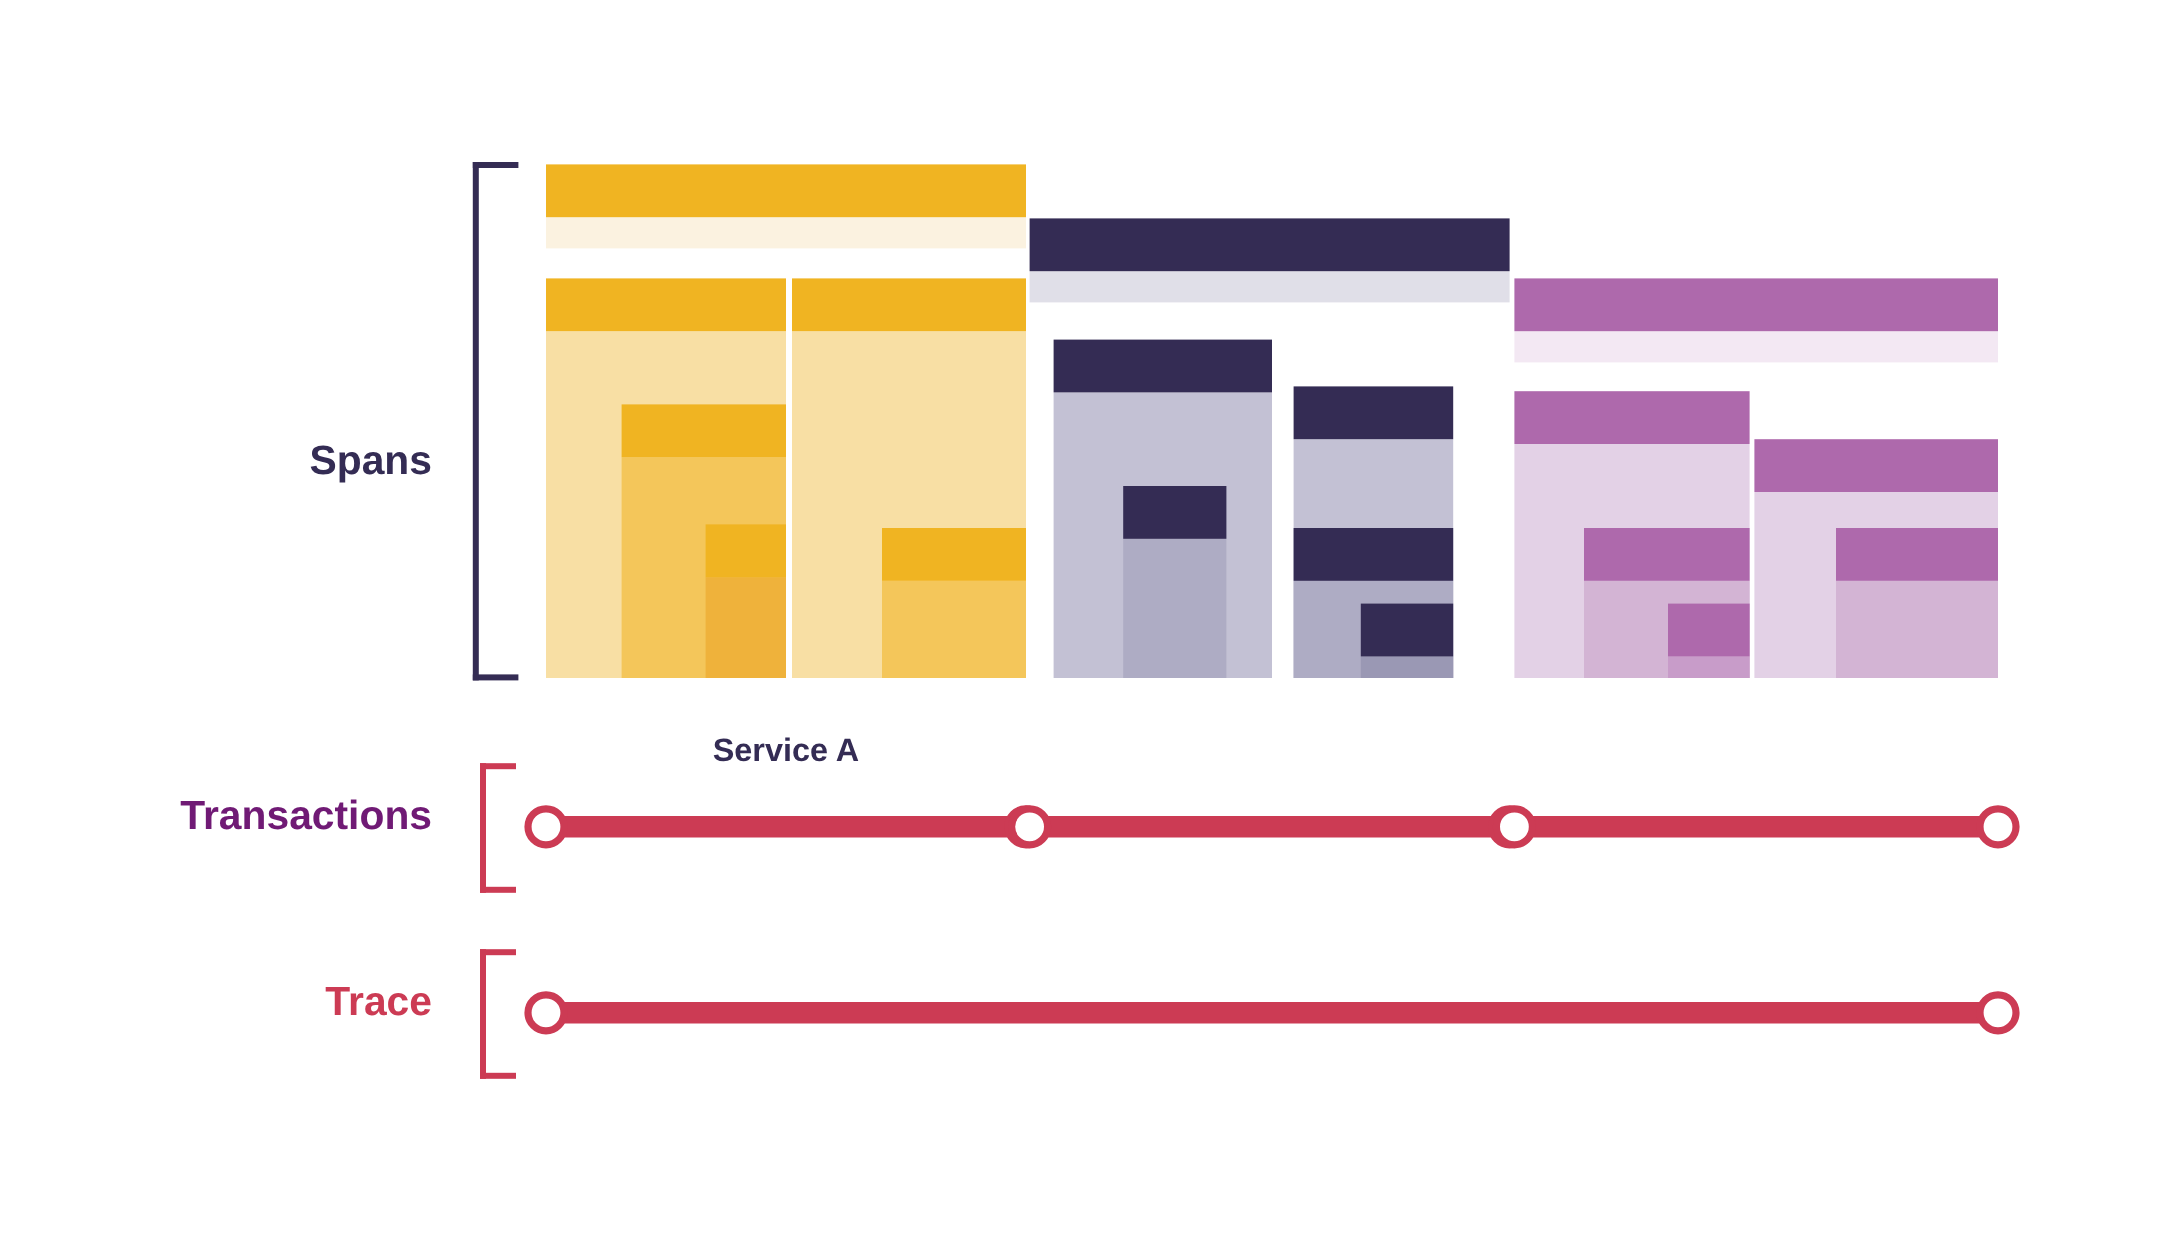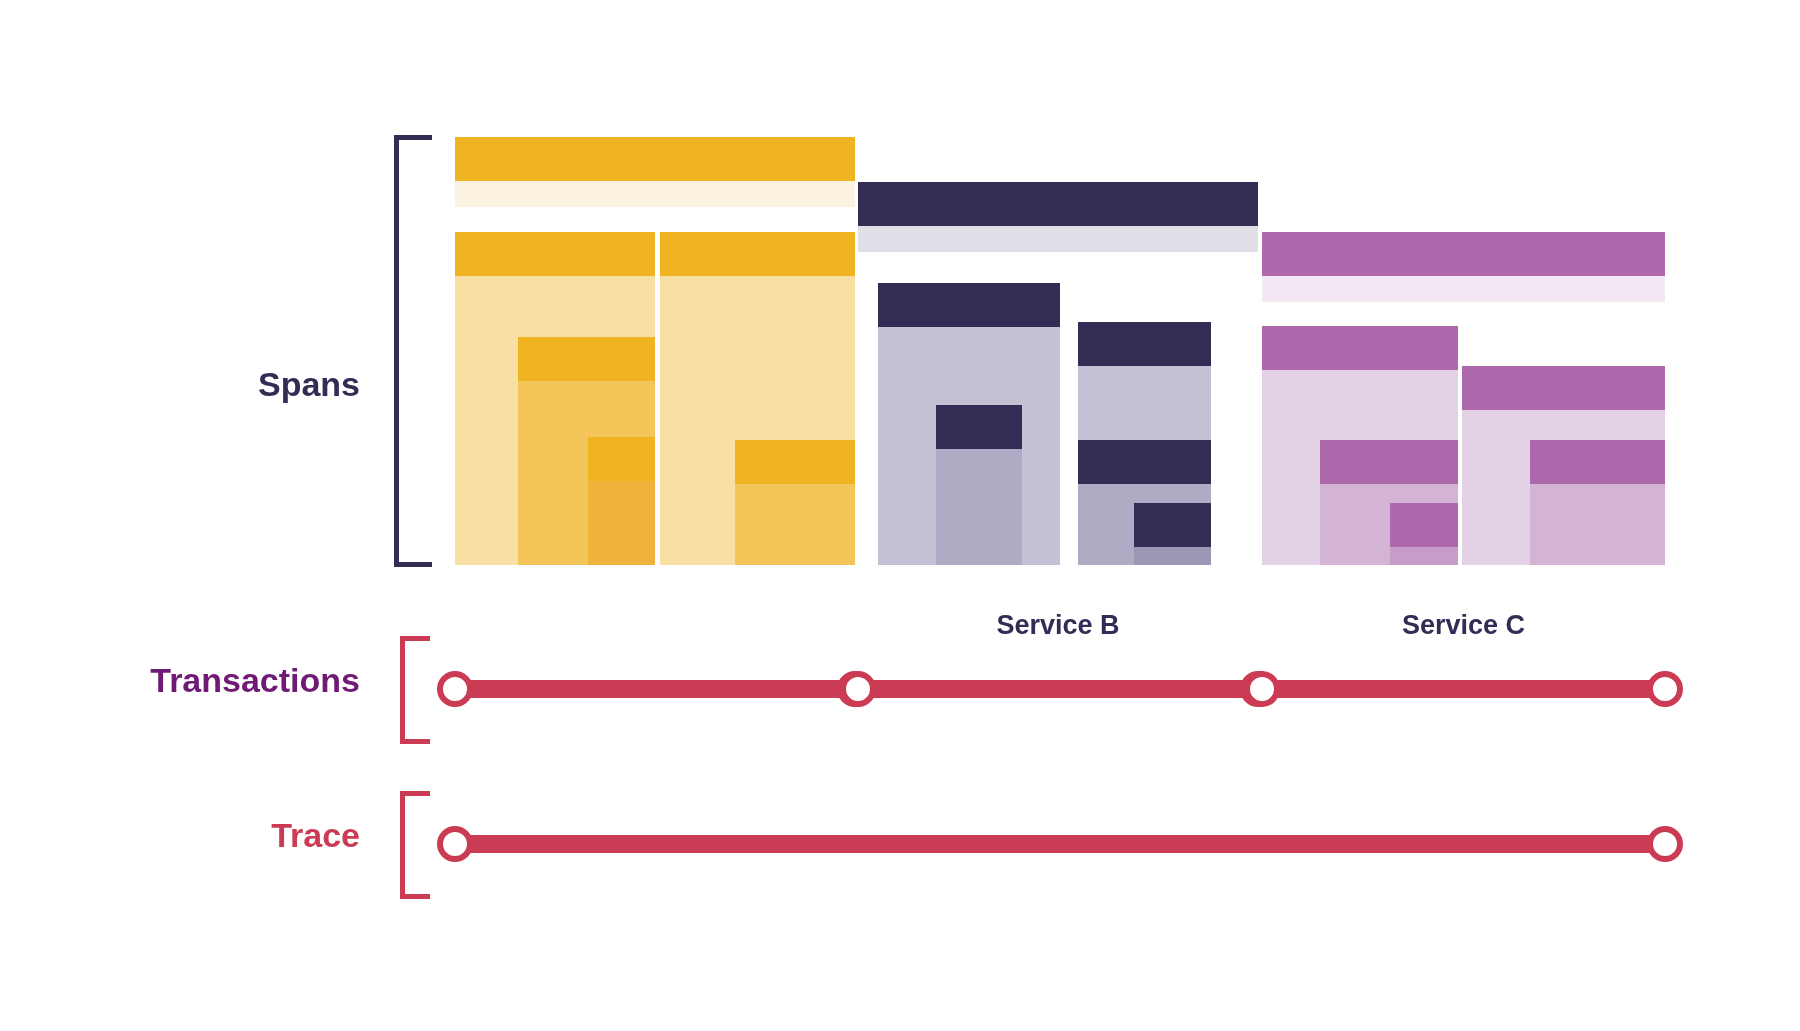--- a/index.html
+++ b/index.html
@@ -236,15 +236,14 @@
   <div class="row-label" id="label-trace">Trace</div>
 
   <div class="bracket" id="bracket-trace"></div>
 
   <div class="timeline-row" id="row-trace">
       <div class="tl-seg" style="left: 455px; width: 1210px;"></div>
       <div class="tl-dot" style="left: 437px;"></div>
       <div class="tl-dot" style="left: 1647px;"></div>
     </div>
 
-    <div class="service-caption" style="left: 858px; width: 400px;">Service B</div>
-    <div class="service-caption" style="left: 1262px; width: 403px;">Service C</div>
+<div class="service-caption" style="left: 455px; width: 400px;">Service A</div>
   </div>
 
 </body></html>

